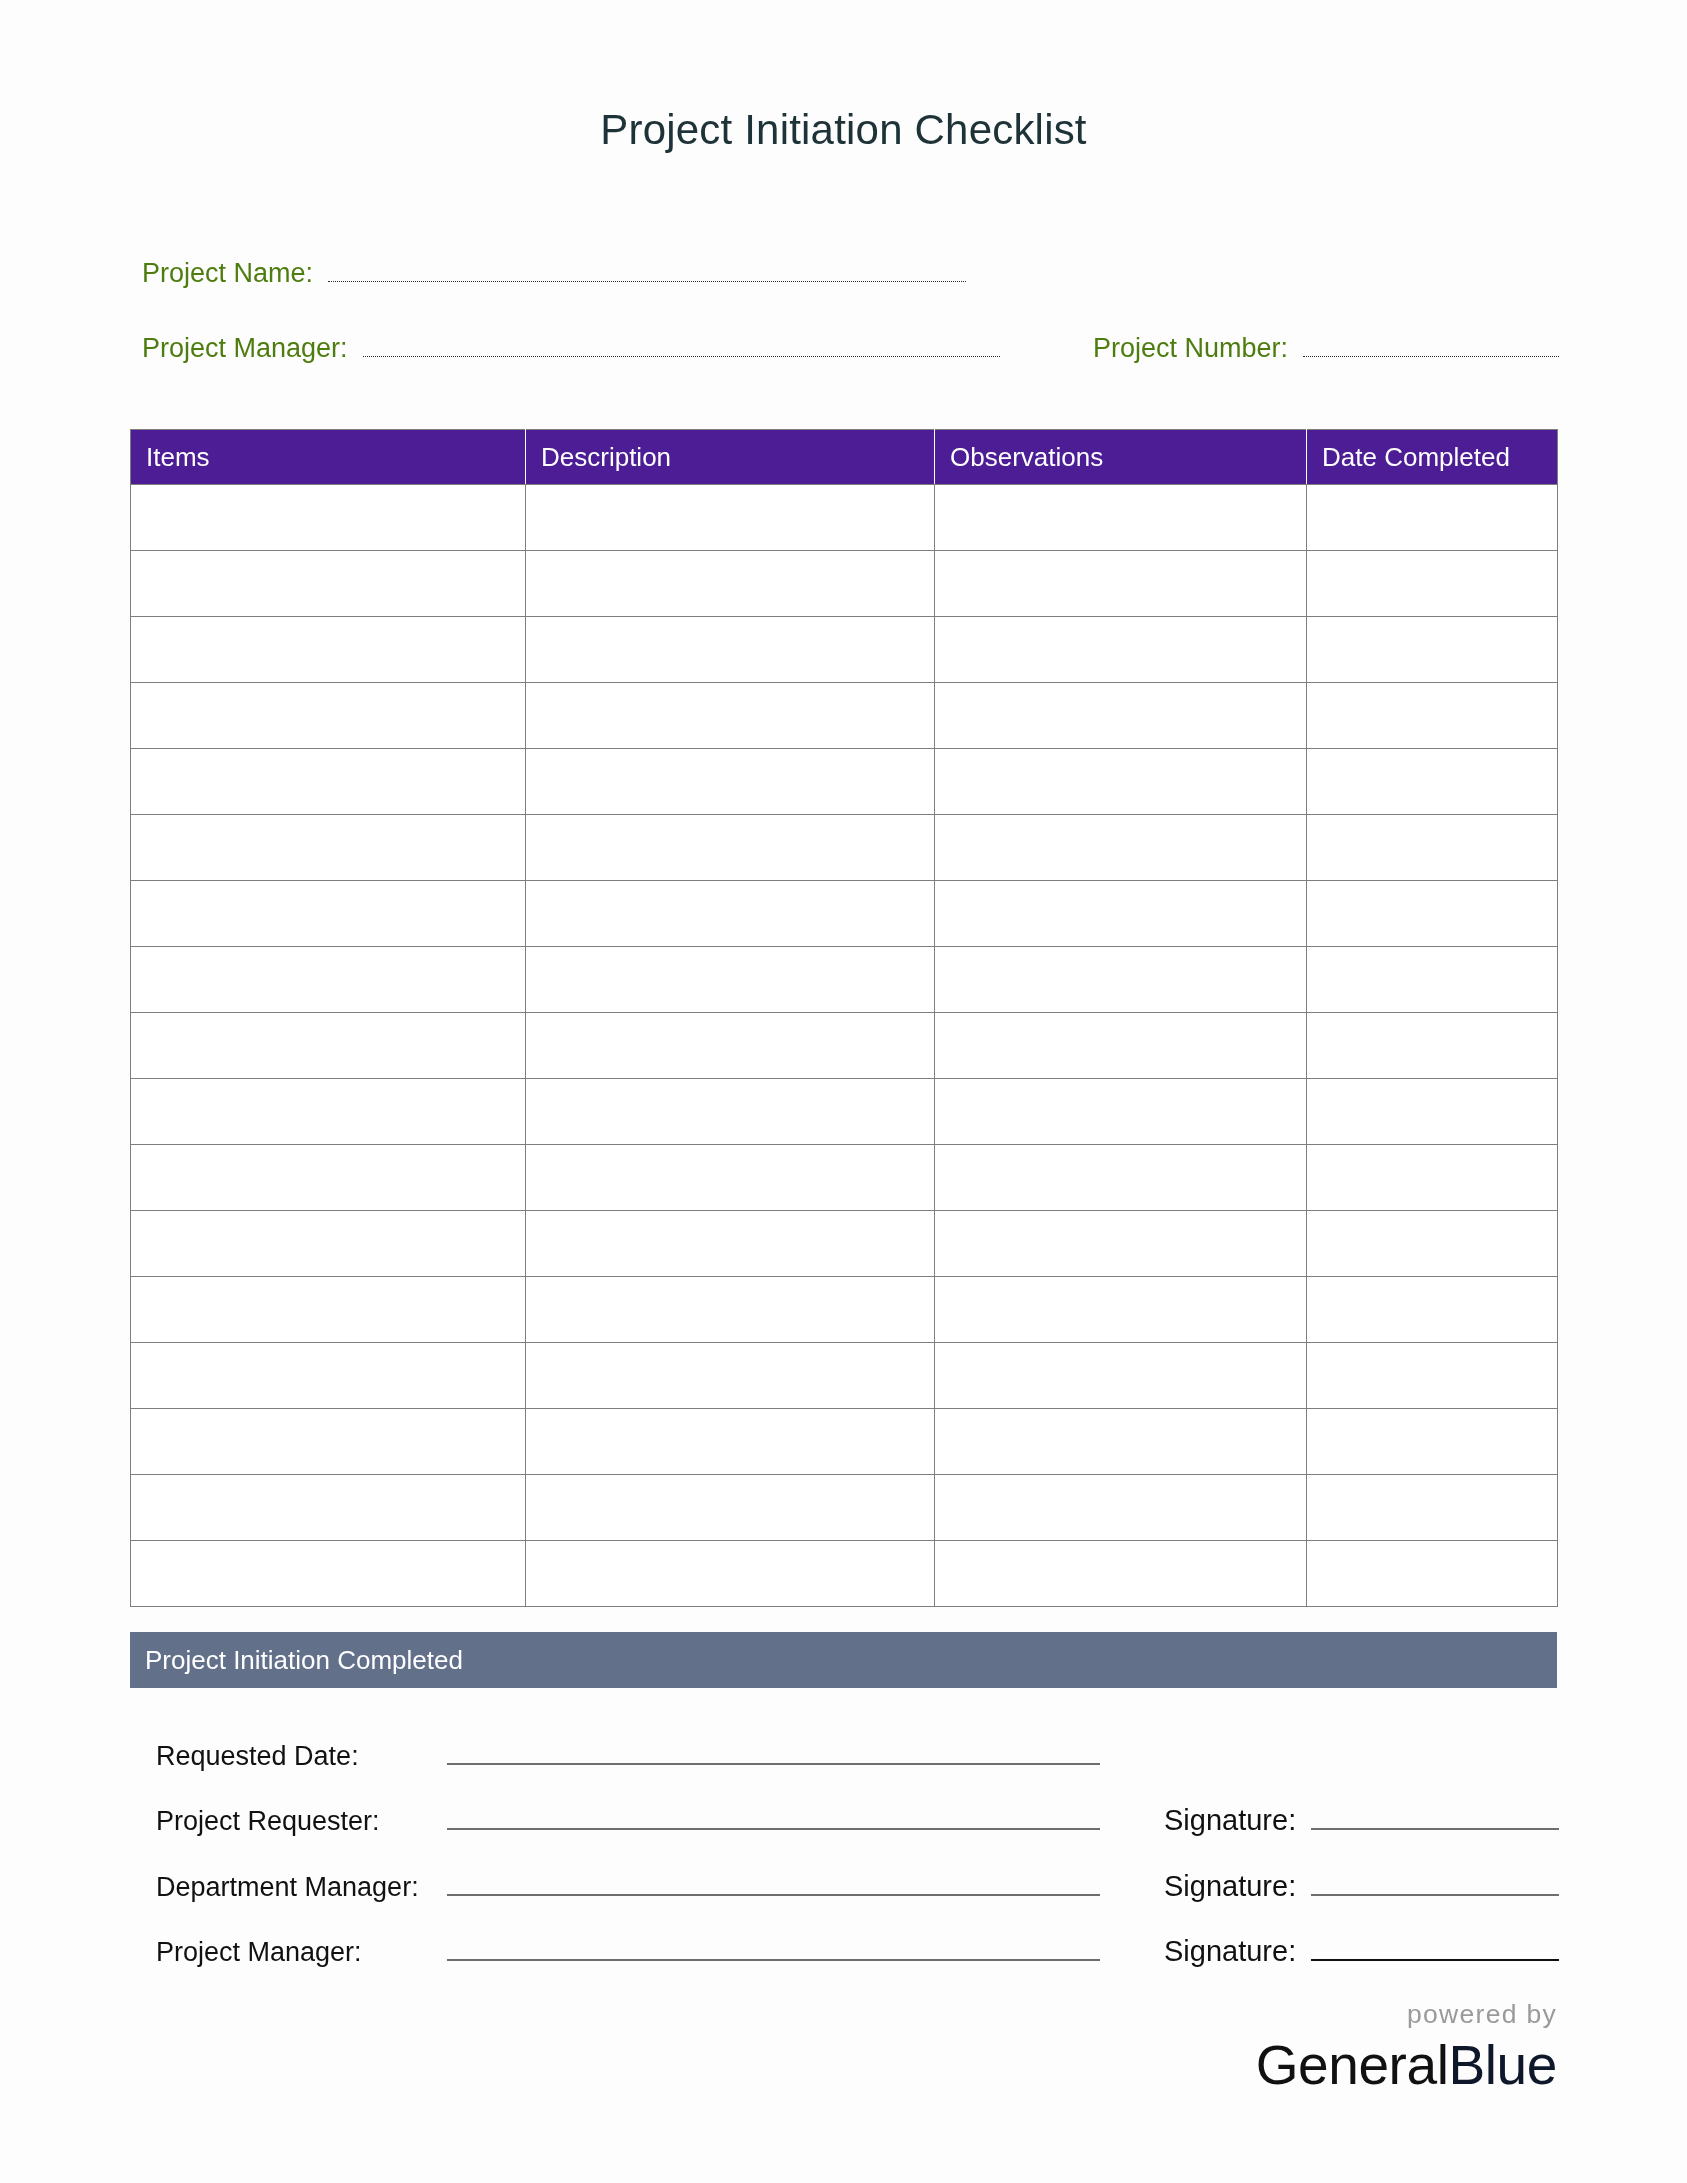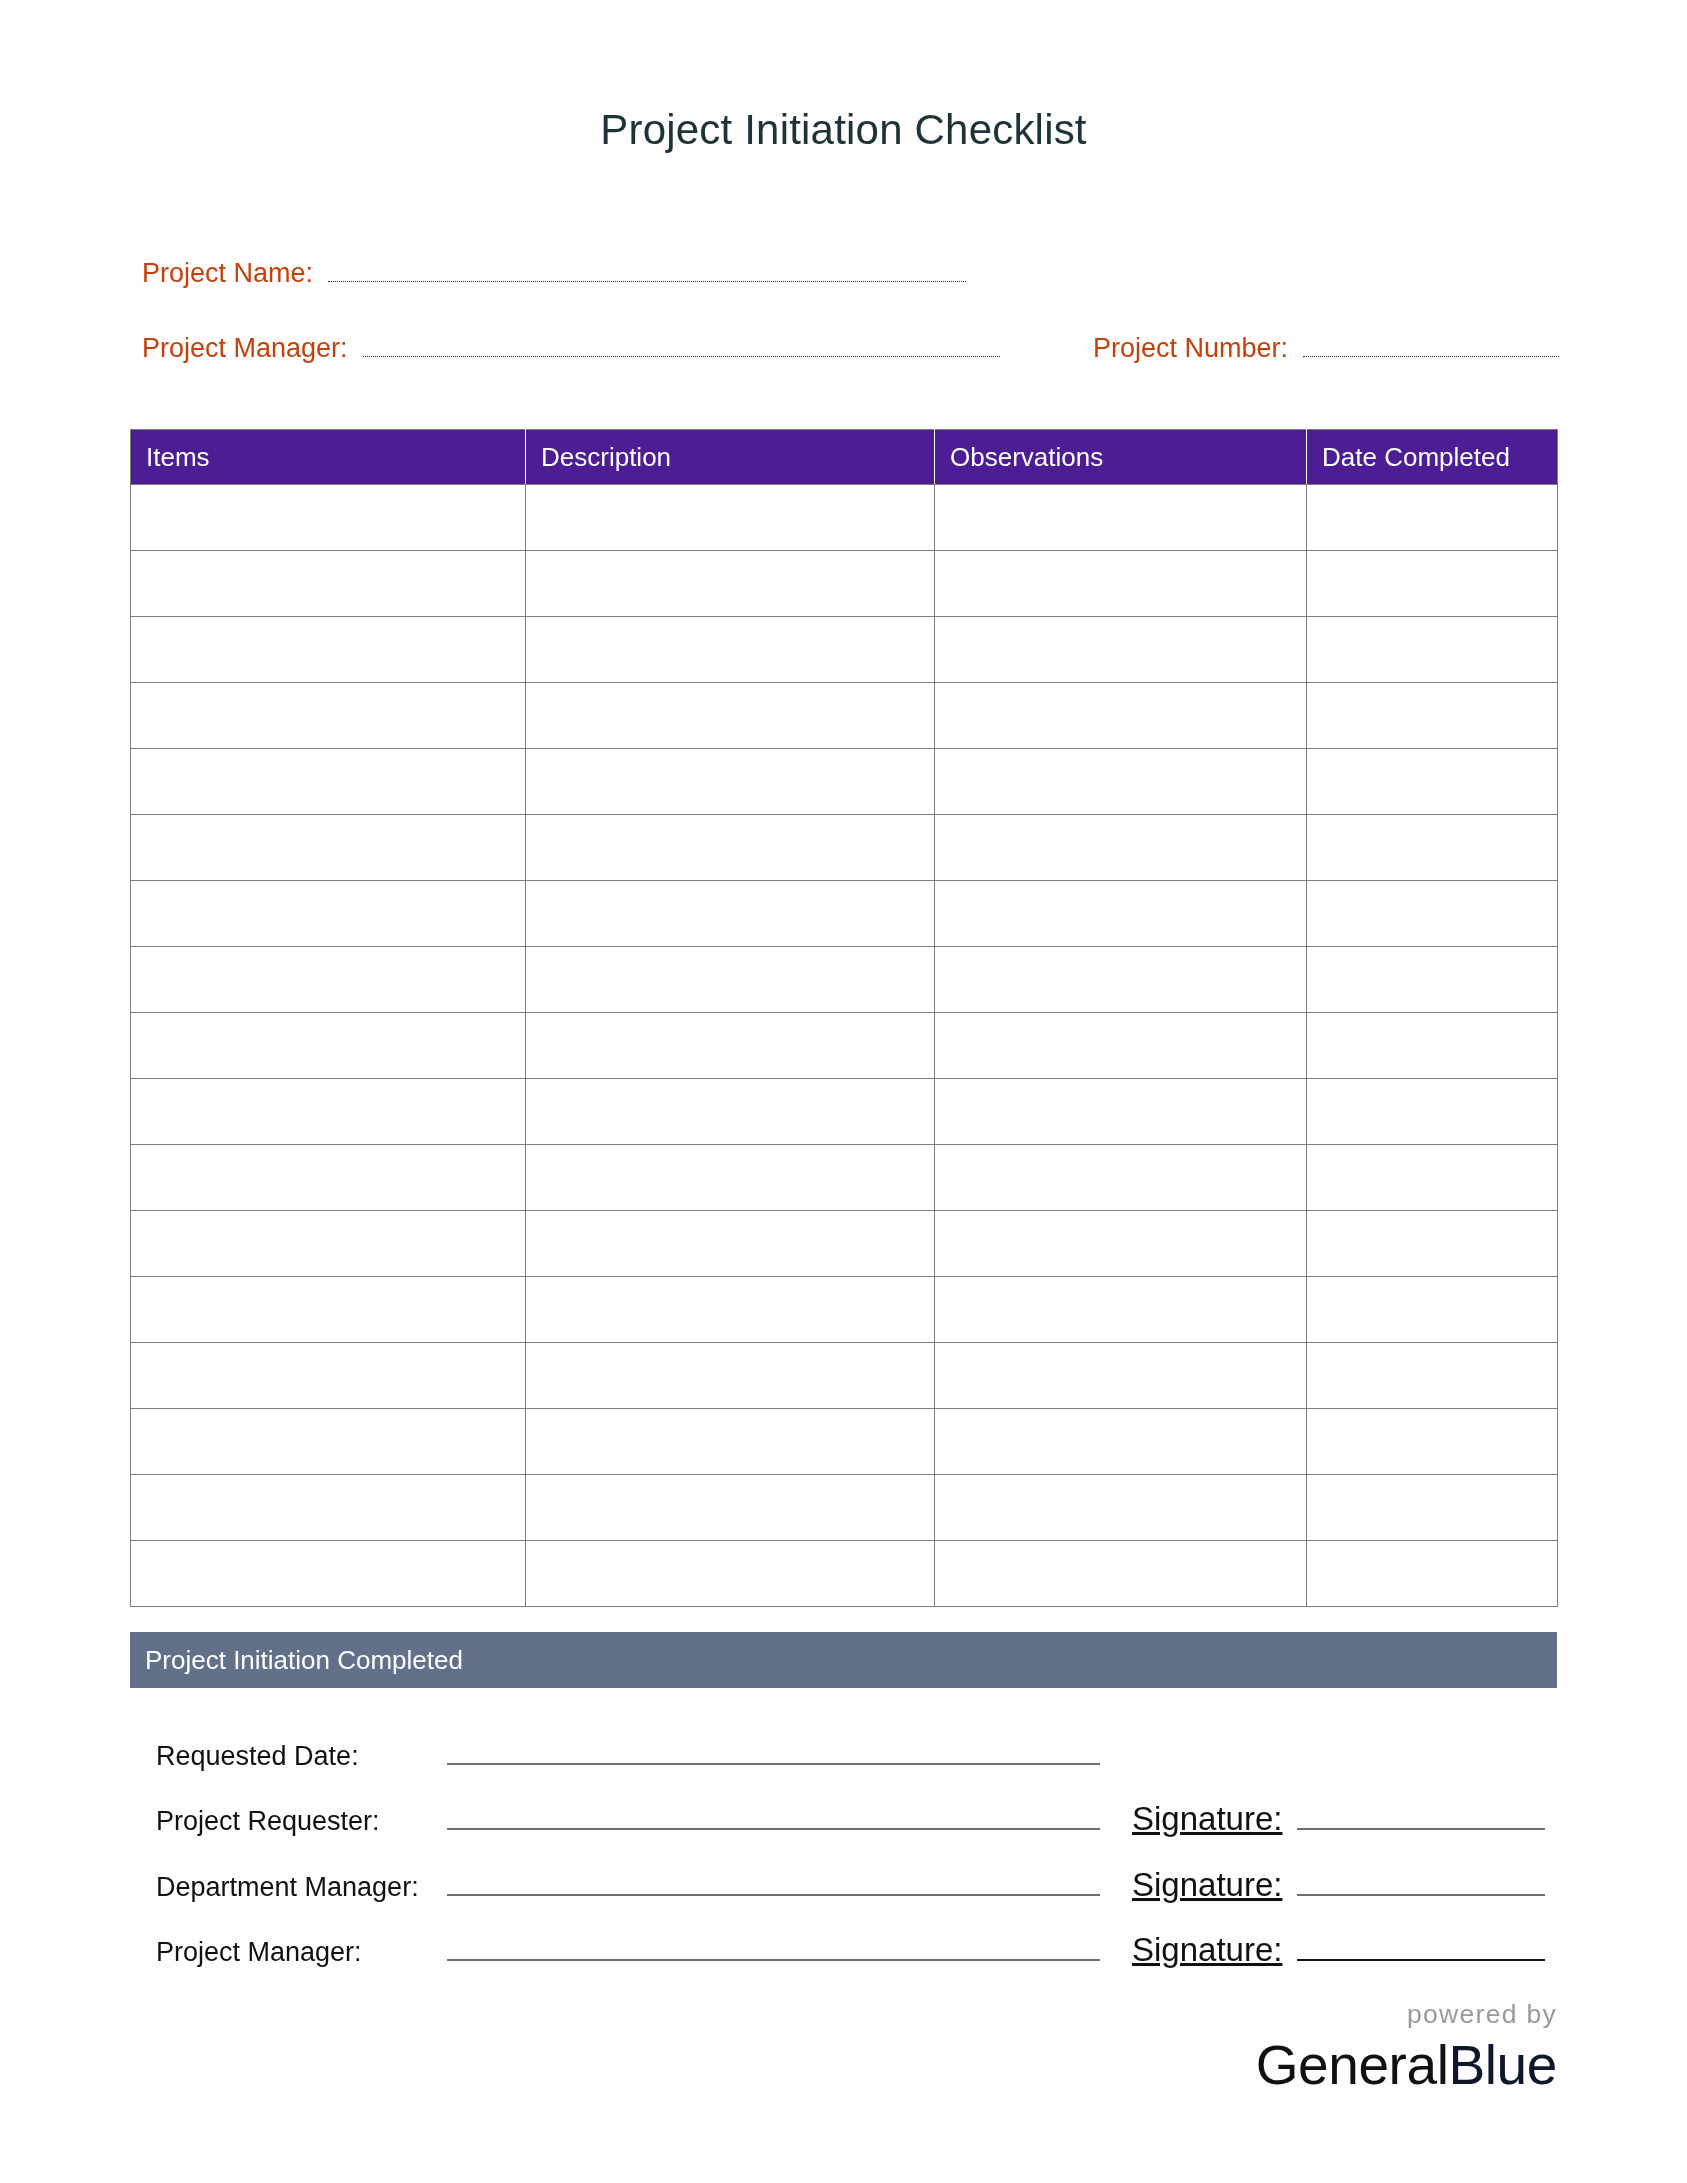--- a/index.html
+++ b/index.html
@@ -38,21 +38,21 @@
   }
 
   
   .field-row {
     position: absolute;
     display: flex;
     align-items: baseline;
   }
   .field-label {
     font-size: 27px;
-    color: #c2410c;
+    color: #4d7c0f;
     font-weight: 400;
     white-space: nowrap;
   }
   .dotted-line {
     border-bottom: 1.7px dotted #2a2a2a;
     margin-left: 15px;
     height: 26.5px;
   }
 
   #row-project-name { left: 142px; top: 254px; }
@@ -131,26 +131,25 @@
     white-space: nowrap;
     width: 291px;
     flex: 0 0 291px;
   }
   .solid-line {
     border-bottom: 2.5px solid #6e6e6e;
     height: 28px;
   }
   .approval-main-line { width: 653px; flex: 0 0 653px; }
   .sig-label {
-    font-size: 33px;
+    font-size: 29px;
     color: #111111;
     white-space: nowrap;
-    margin-left: 32px;
+    margin-left: 64px;
     flex: 0 0 auto;
-    text-decoration: underline;
   }
   .sig-line {
     width: 248px;
     flex: 0 0 248px;
     margin-left: 15px;
   }
   .sig-line-dark { border-bottom-color: #111111; }
 
   #approval-requested-date  { top: 1735px; }
   #approval-project-requester { top: 1800px; }

